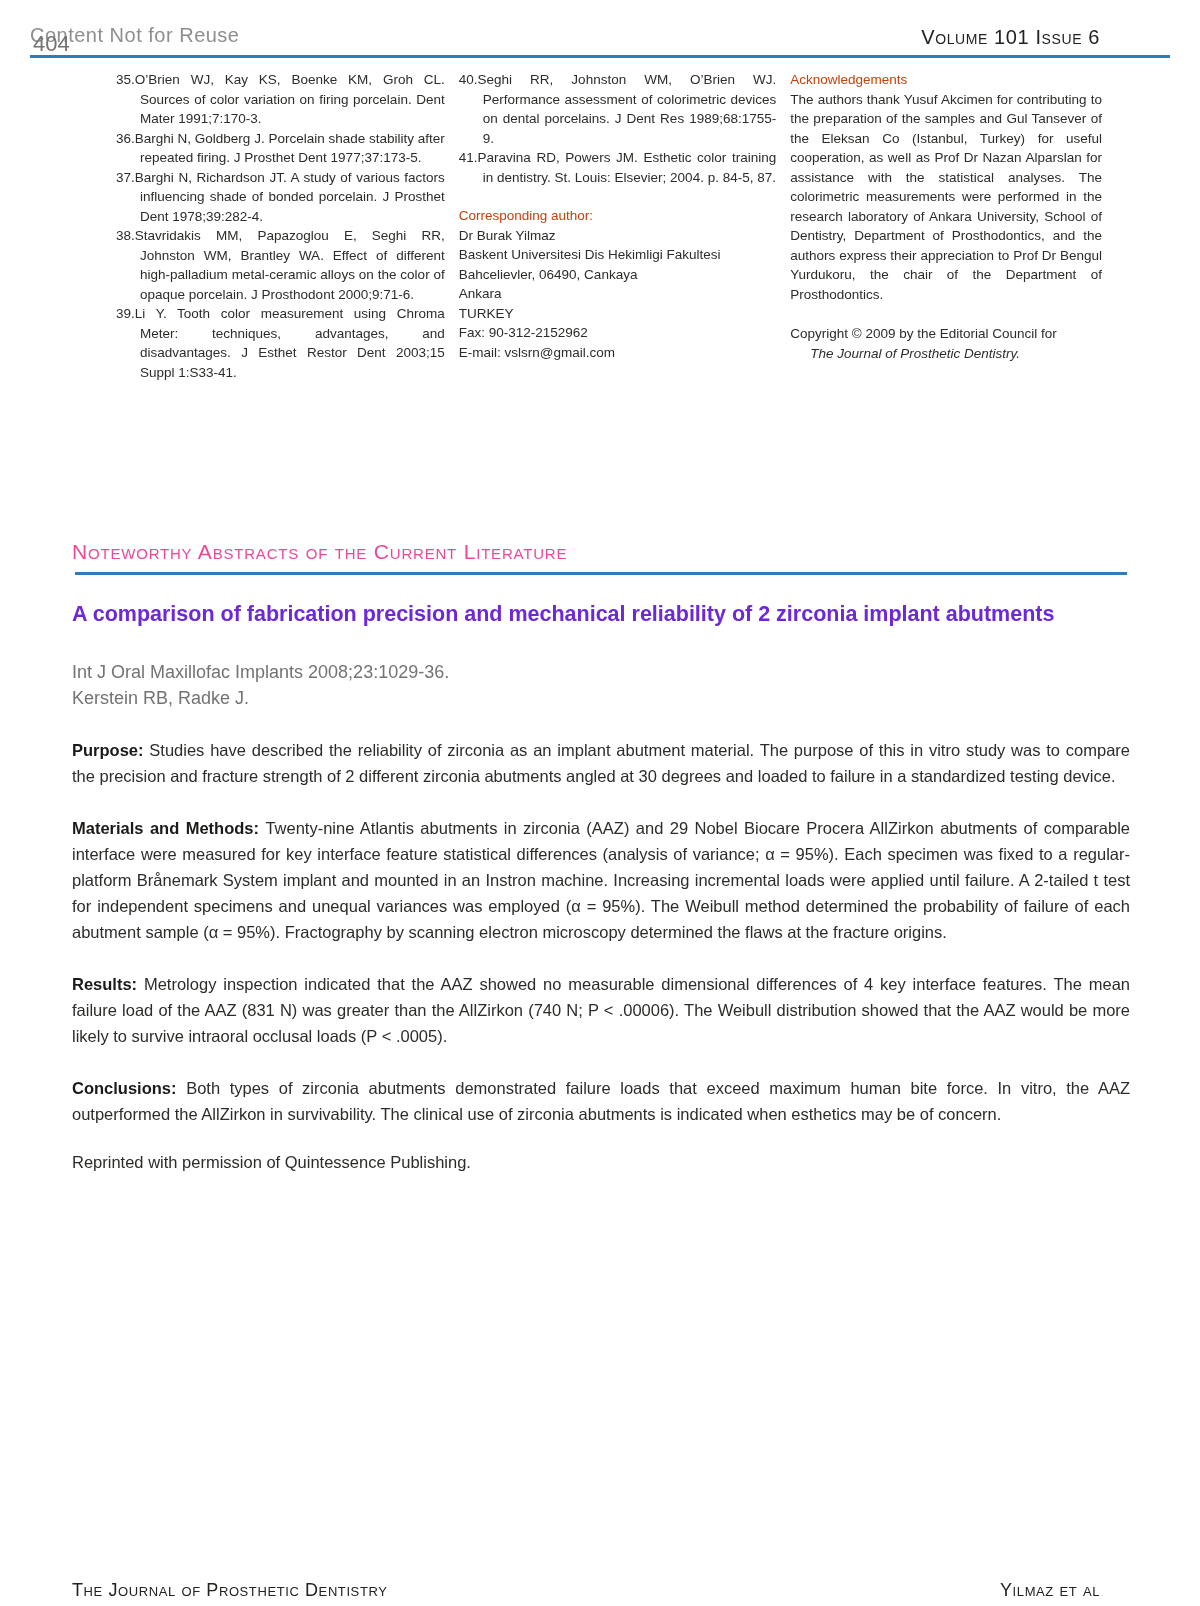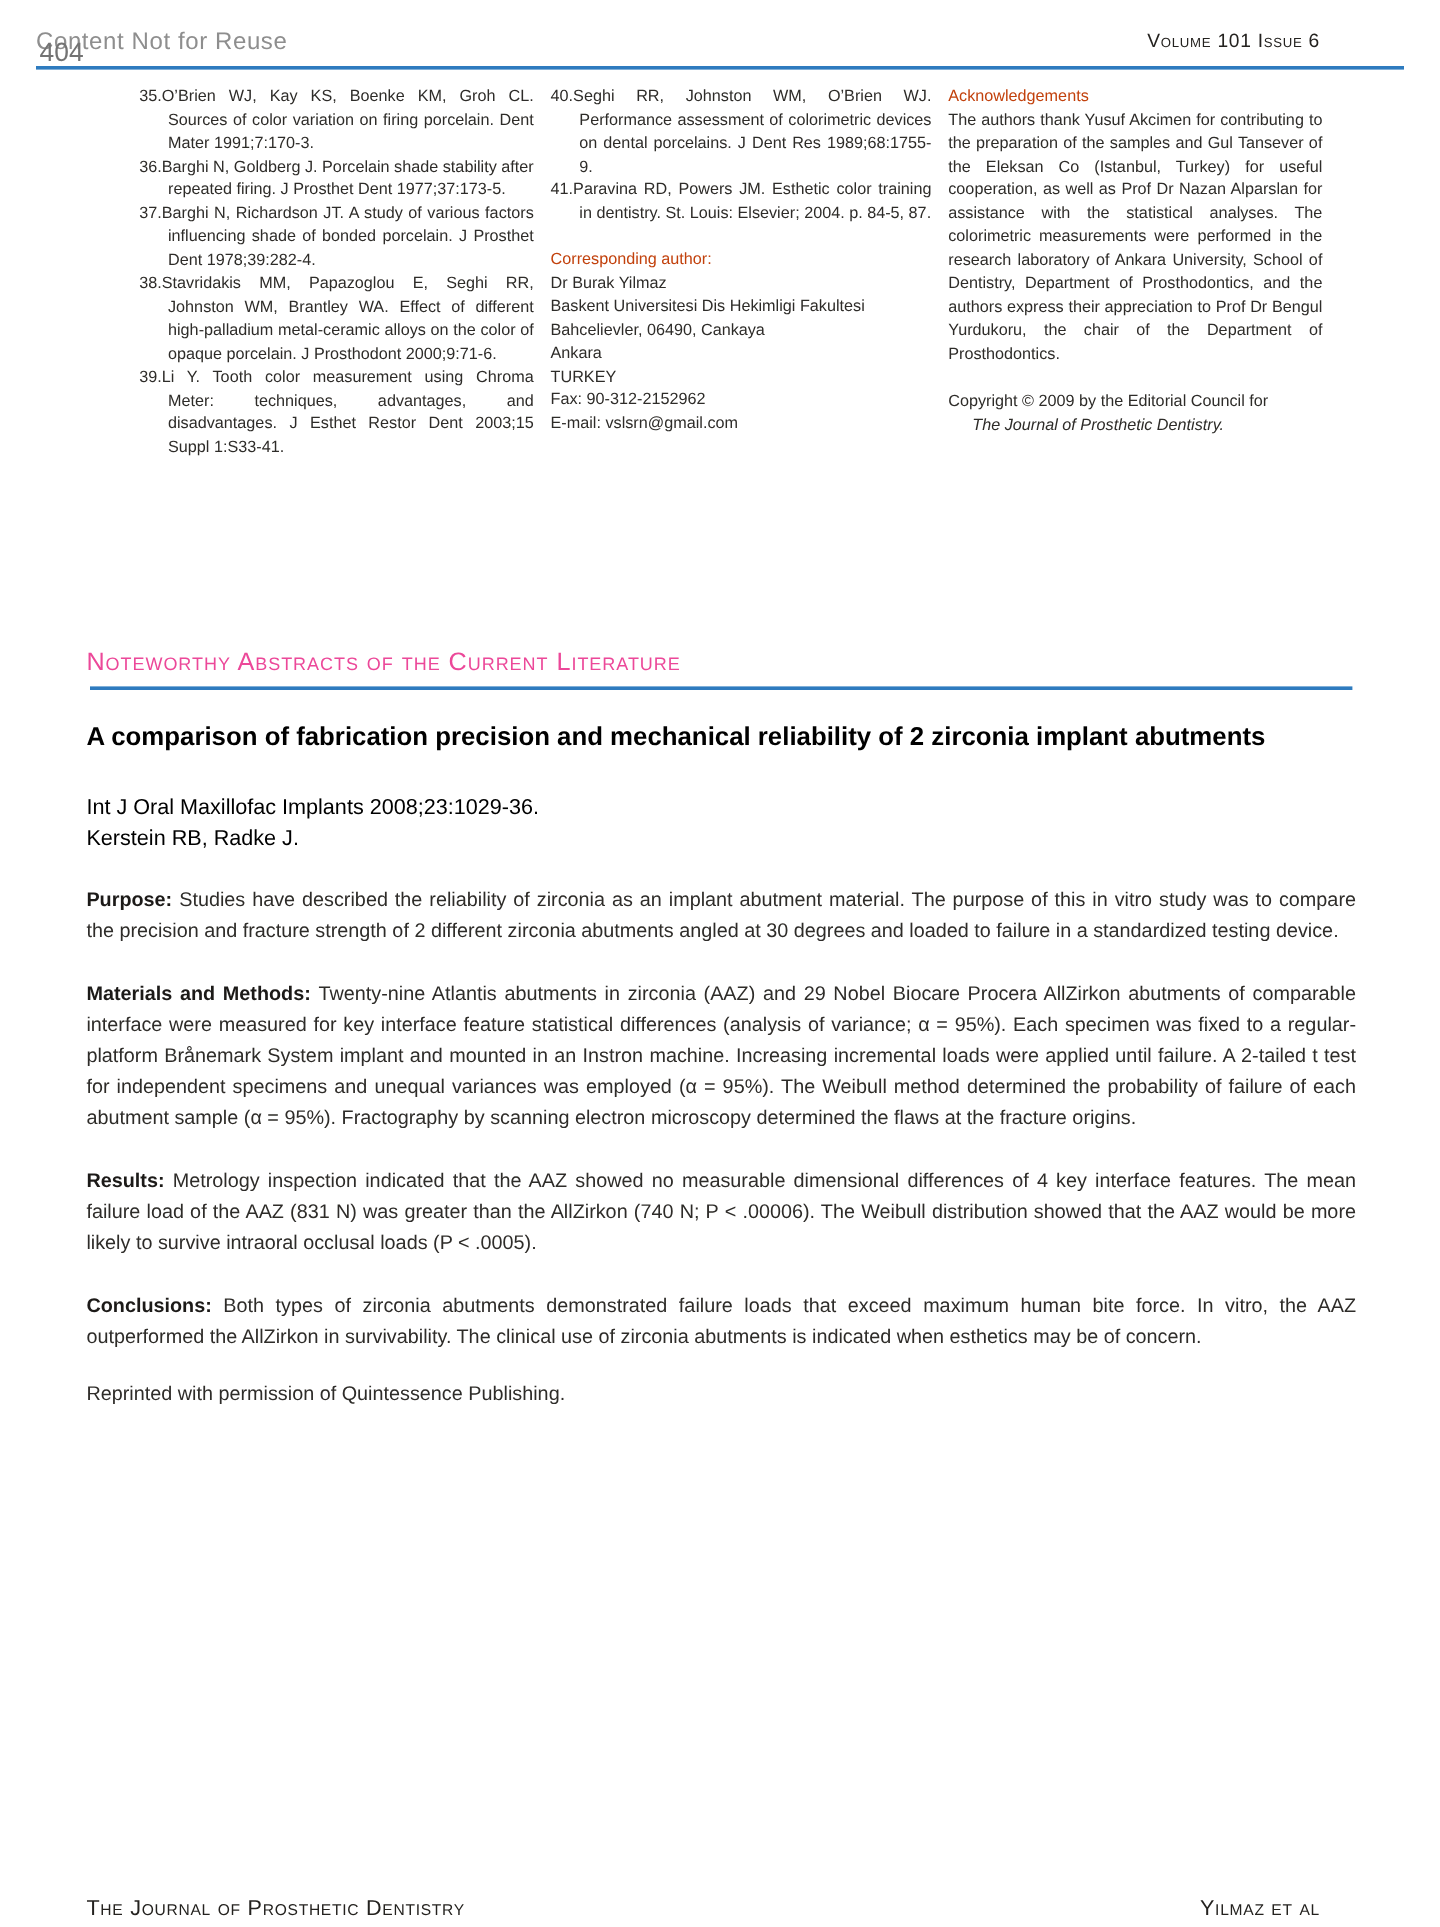--- a/index.html
+++ b/index.html
@@ -19,21 +19,21 @@
     position: absolute; left: 30px; top: 24px;
     font-size: 20px; color: #8e8e8e; letter-spacing: 0.5px;
     white-space: nowrap;
   }
   .page-number {
     position: absolute; left: 33px; top: 31px;
     font-size: 22px; color: #737373; font-weight: 400;
   }
   .volume {
     position: absolute; right: 100px; top: 26px;
-    font-variant: small-caps; font-size: 16px; letter-spacing: 0.6px;
+    font-variant: small-caps; font-size: 20px; letter-spacing: 0.6px;
     color: #24221f; font-weight: 500; white-space: nowrap;
   }
   .top-rule {
     position: absolute; left: 30px; right: 30px; bottom: 0;
     height: 3px; background: #2e7bbf;
   }
 
   
   .ref-area {
     display: flex;
@@ -64,25 +64,25 @@
     font-variant: small-caps;
     font-size: 21px; letter-spacing: 0.8px;
     color: #ec4899;
     margin-bottom: 8px;
   }
   .section-rule { height: 3px; background: #2e7bbf; margin: 0 3px; }
 
   .article-title {
     margin-top: 24px;
     font-size: 21.5px; font-weight: 700; line-height: 30px;
-    color: #000000; max-width: 1010px;
+    color: #6d28d9; max-width: 1010px;
   }
   .citation-block {
     margin-top: 30px;
-    font-size: 18px; line-height: 26px; color: #000000;
+    font-size: 18px; line-height: 26px; color: #737373;
   }
   .para {
     margin-top: 26px;
     font-size: 16.5px; line-height: 26px;
     text-align: justify; color: #2e2c29;
   }
   .para .label { font-weight: 700; color: #1c1a18; }
   .reprint-note { margin-top: 26px; font-size: 16.5px; color: #2e2c29; }
 
   

